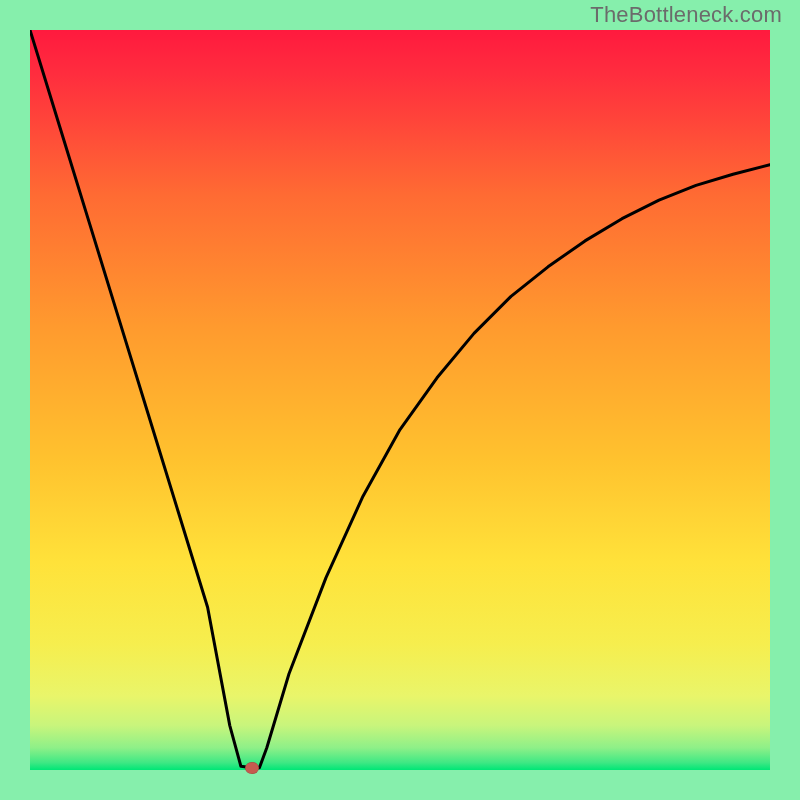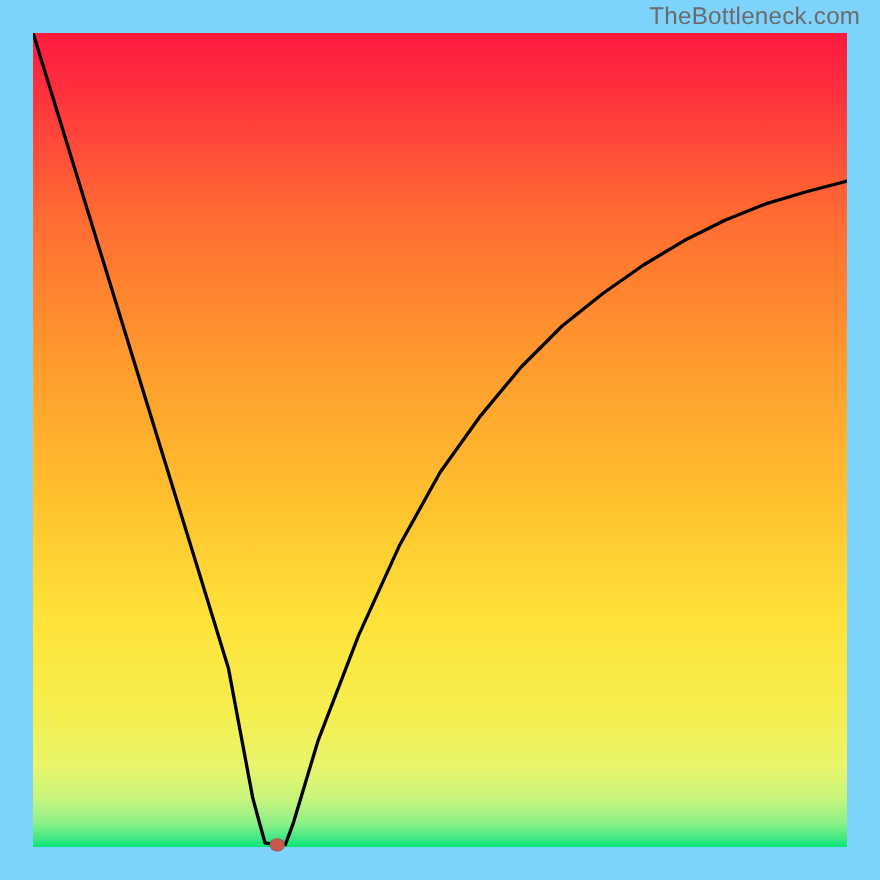--- a/index.html
+++ b/index.html
@@ -8,21 +8,21 @@
     width: 800px;
     height: 800px;
     background: #000;
     font-family: Arial, Helvetica, sans-serif;
     overflow: hidden;
   }
   .frame {
     position: relative;
     width: 800px;
     height: 800px;
-    background: #7dd3fc;
+    background: #86efac;
   }
   .watermark {
     position: absolute;
     top: 2px;
     right: 18px;
     color: #6b6b6b;
     font-size: 22px;
     font-weight: 500;
     letter-spacing: 0.2px;
     user-select: none;

